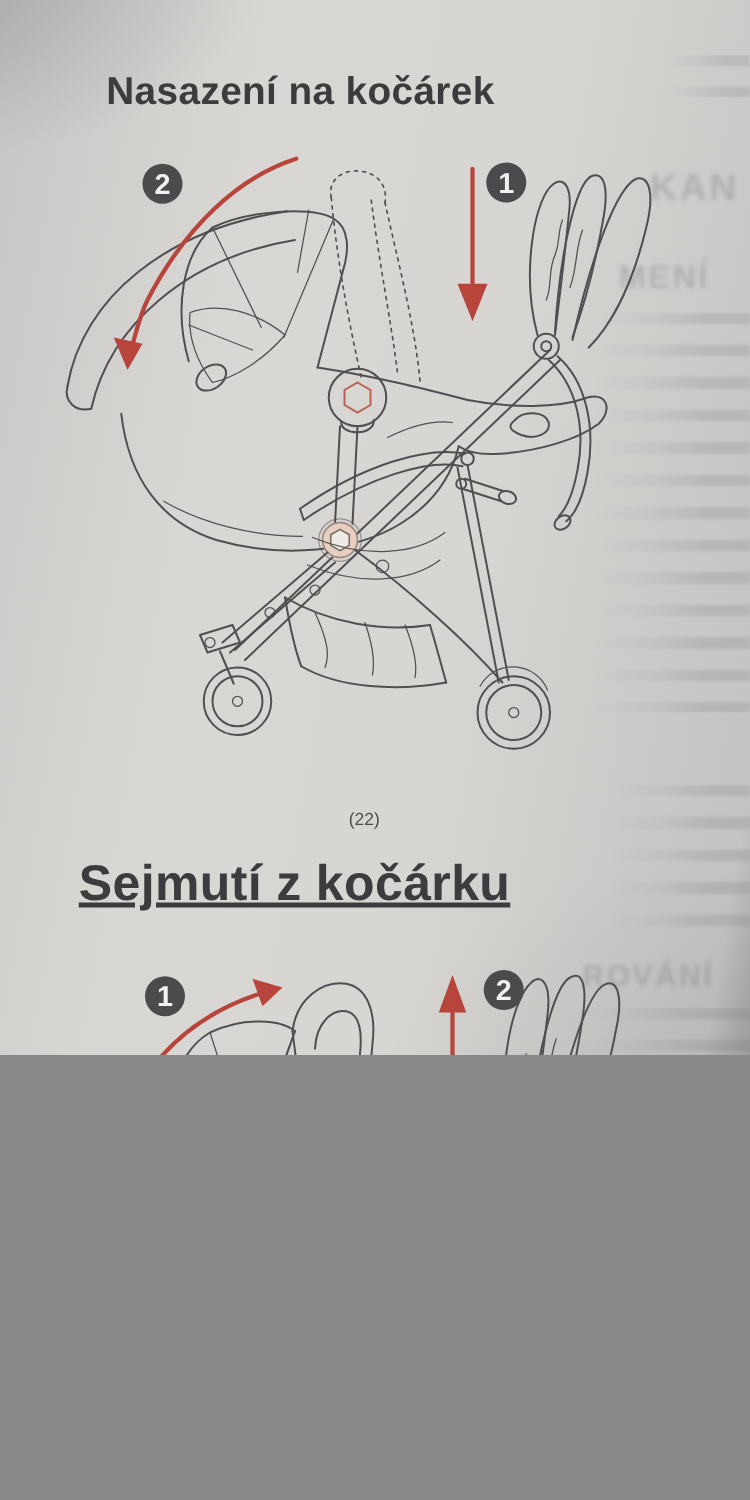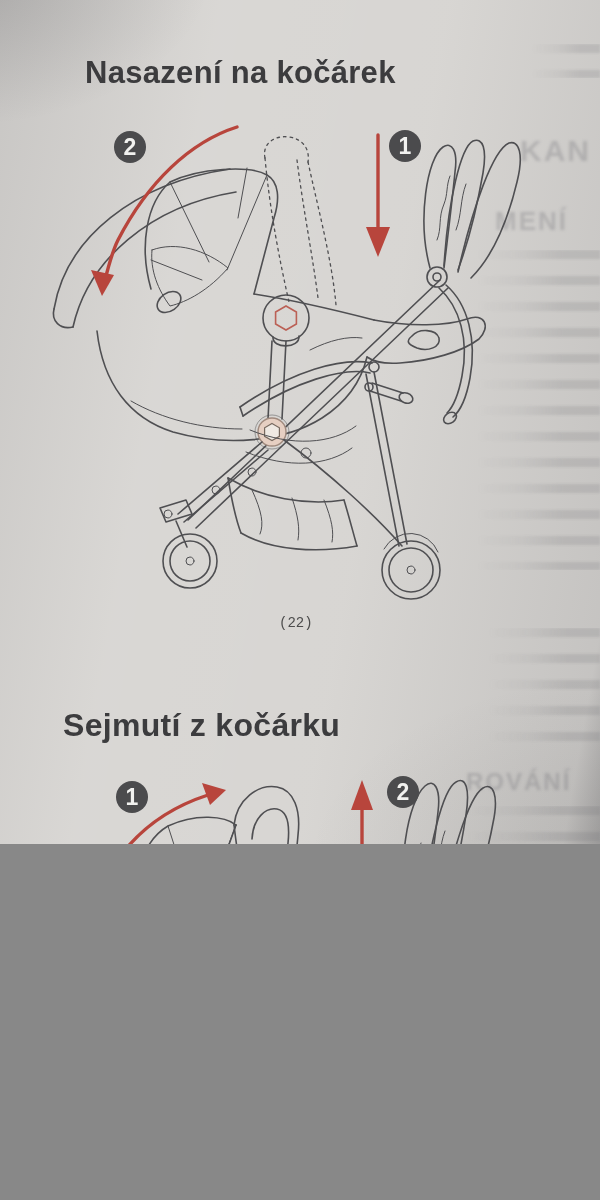--- a/index.html
+++ b/index.html
@@ -7,22 +7,22 @@
     position:relative;width:600px;height:844px;overflow:hidden;
     background-color:var(--paper,#d7d5d2);
     background-image:
       radial-gradient(ellipse 420px 260px at -40px -30px, rgba(40,40,45,0.20), transparent 60%),
       radial-gradient(ellipse 500px 300px at 105% 103%, rgba(60,60,60,0.10), transparent 65%),
       linear-gradient(100deg, rgba(70,70,75,0.10), rgba(255,255,255,0.06) 30%, rgba(255,255,255,0.02) 60%, rgba(70,70,75,0.12) 95%, rgba(50,50,55,0.30));
     font-family:"Liberation Sans",sans-serif;
   }
   .title{position:absolute;color:#3c3c3e;letter-spacing:0.3px;white-space:nowrap;}
   .t1{left:85px;top:34px;font-size:31px;}
-  .t2{left:63px;top:686px;font-size:32px;}
-  .caption{position:absolute;left:279px;top:615px;font-size:14px;color:#4c4c4c;font-family:Liberation Mono, monospace;}
+  .t2{left:63px;top:658px;font-size:40px;text-decoration:underline;}
+  .caption{position:absolute;left:279px;top:647px;font-size:14px;color:#4c4c4c;}
   .fig{position:absolute;left:0;}
   .fig1{top:100px;width:600px;height:545px;}
   .fig2{top:755px;width:600px;height:445px;}
 
   
   .ln{fill:none;stroke:var(--ink,#4f4f52);stroke-width:1.6;stroke-linecap:round;stroke-linejoin:round;}
   .thin{stroke-width:1;}
   .dot{stroke-dasharray:2.5 4;stroke-width:1.3;}
   .arr{fill:none;stroke:var(--arrow-red,#b8453c);stroke-width:3.4;stroke-linecap:round;}
   .arrh{fill:var(--arrow-red,#b8453c);stroke:none;}

